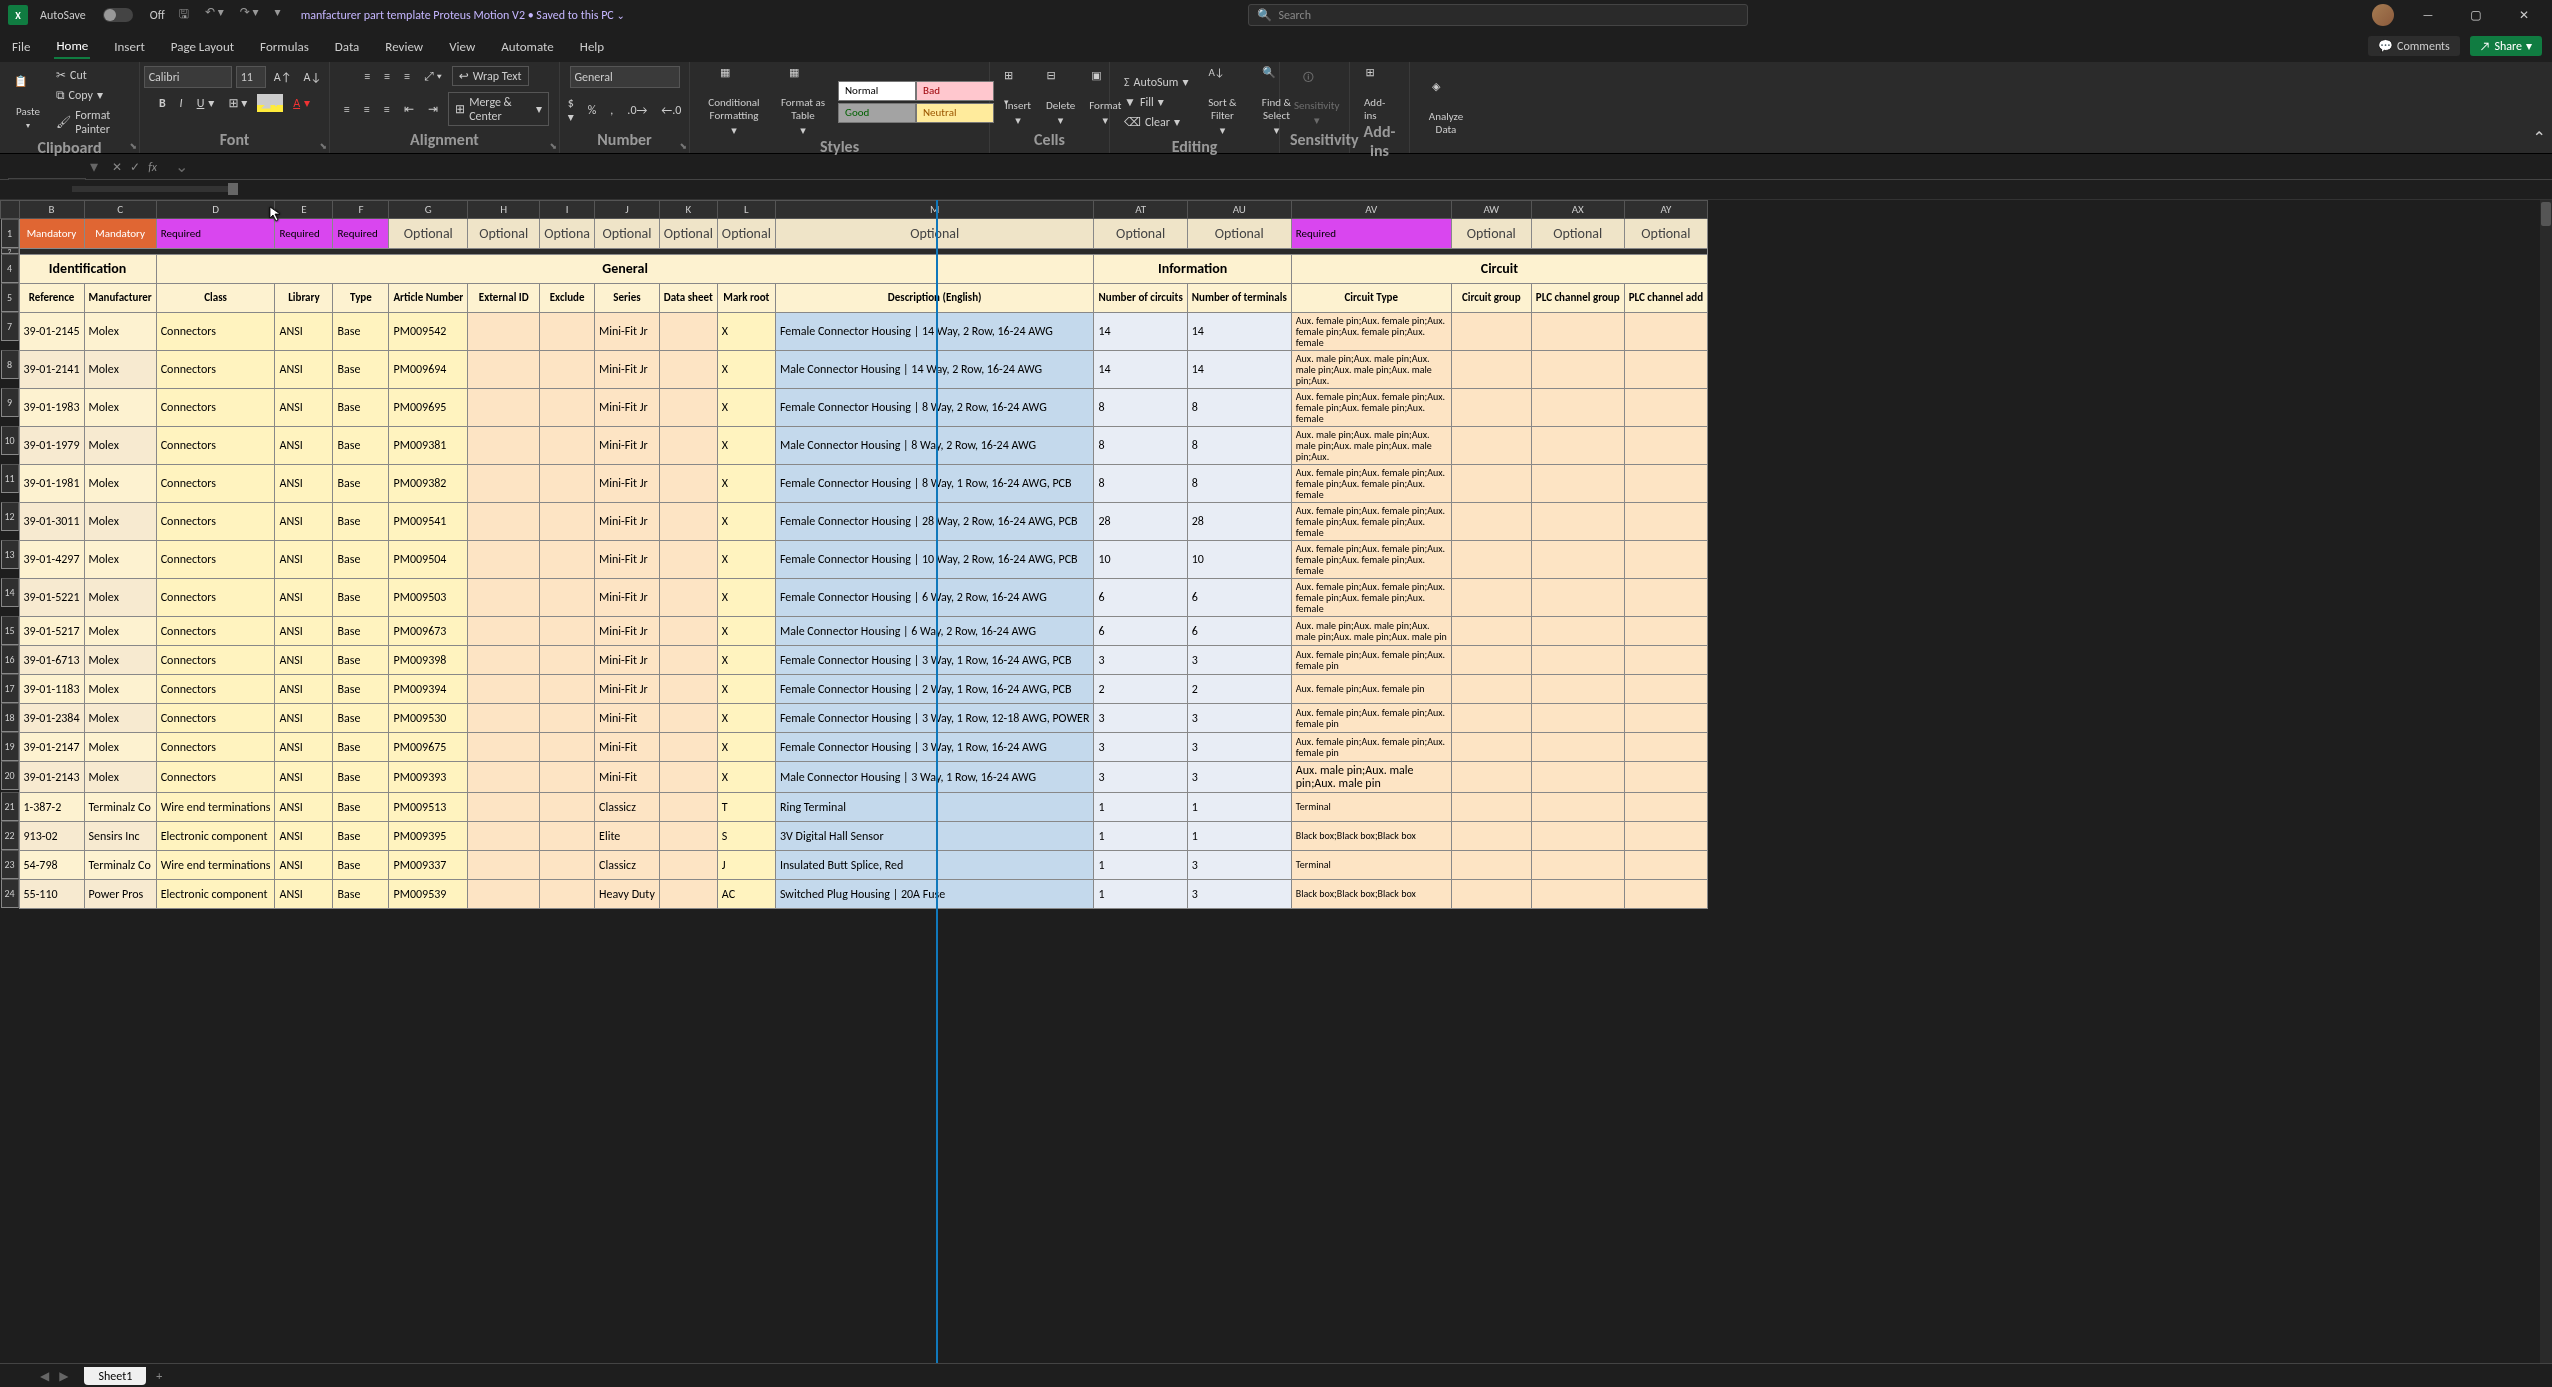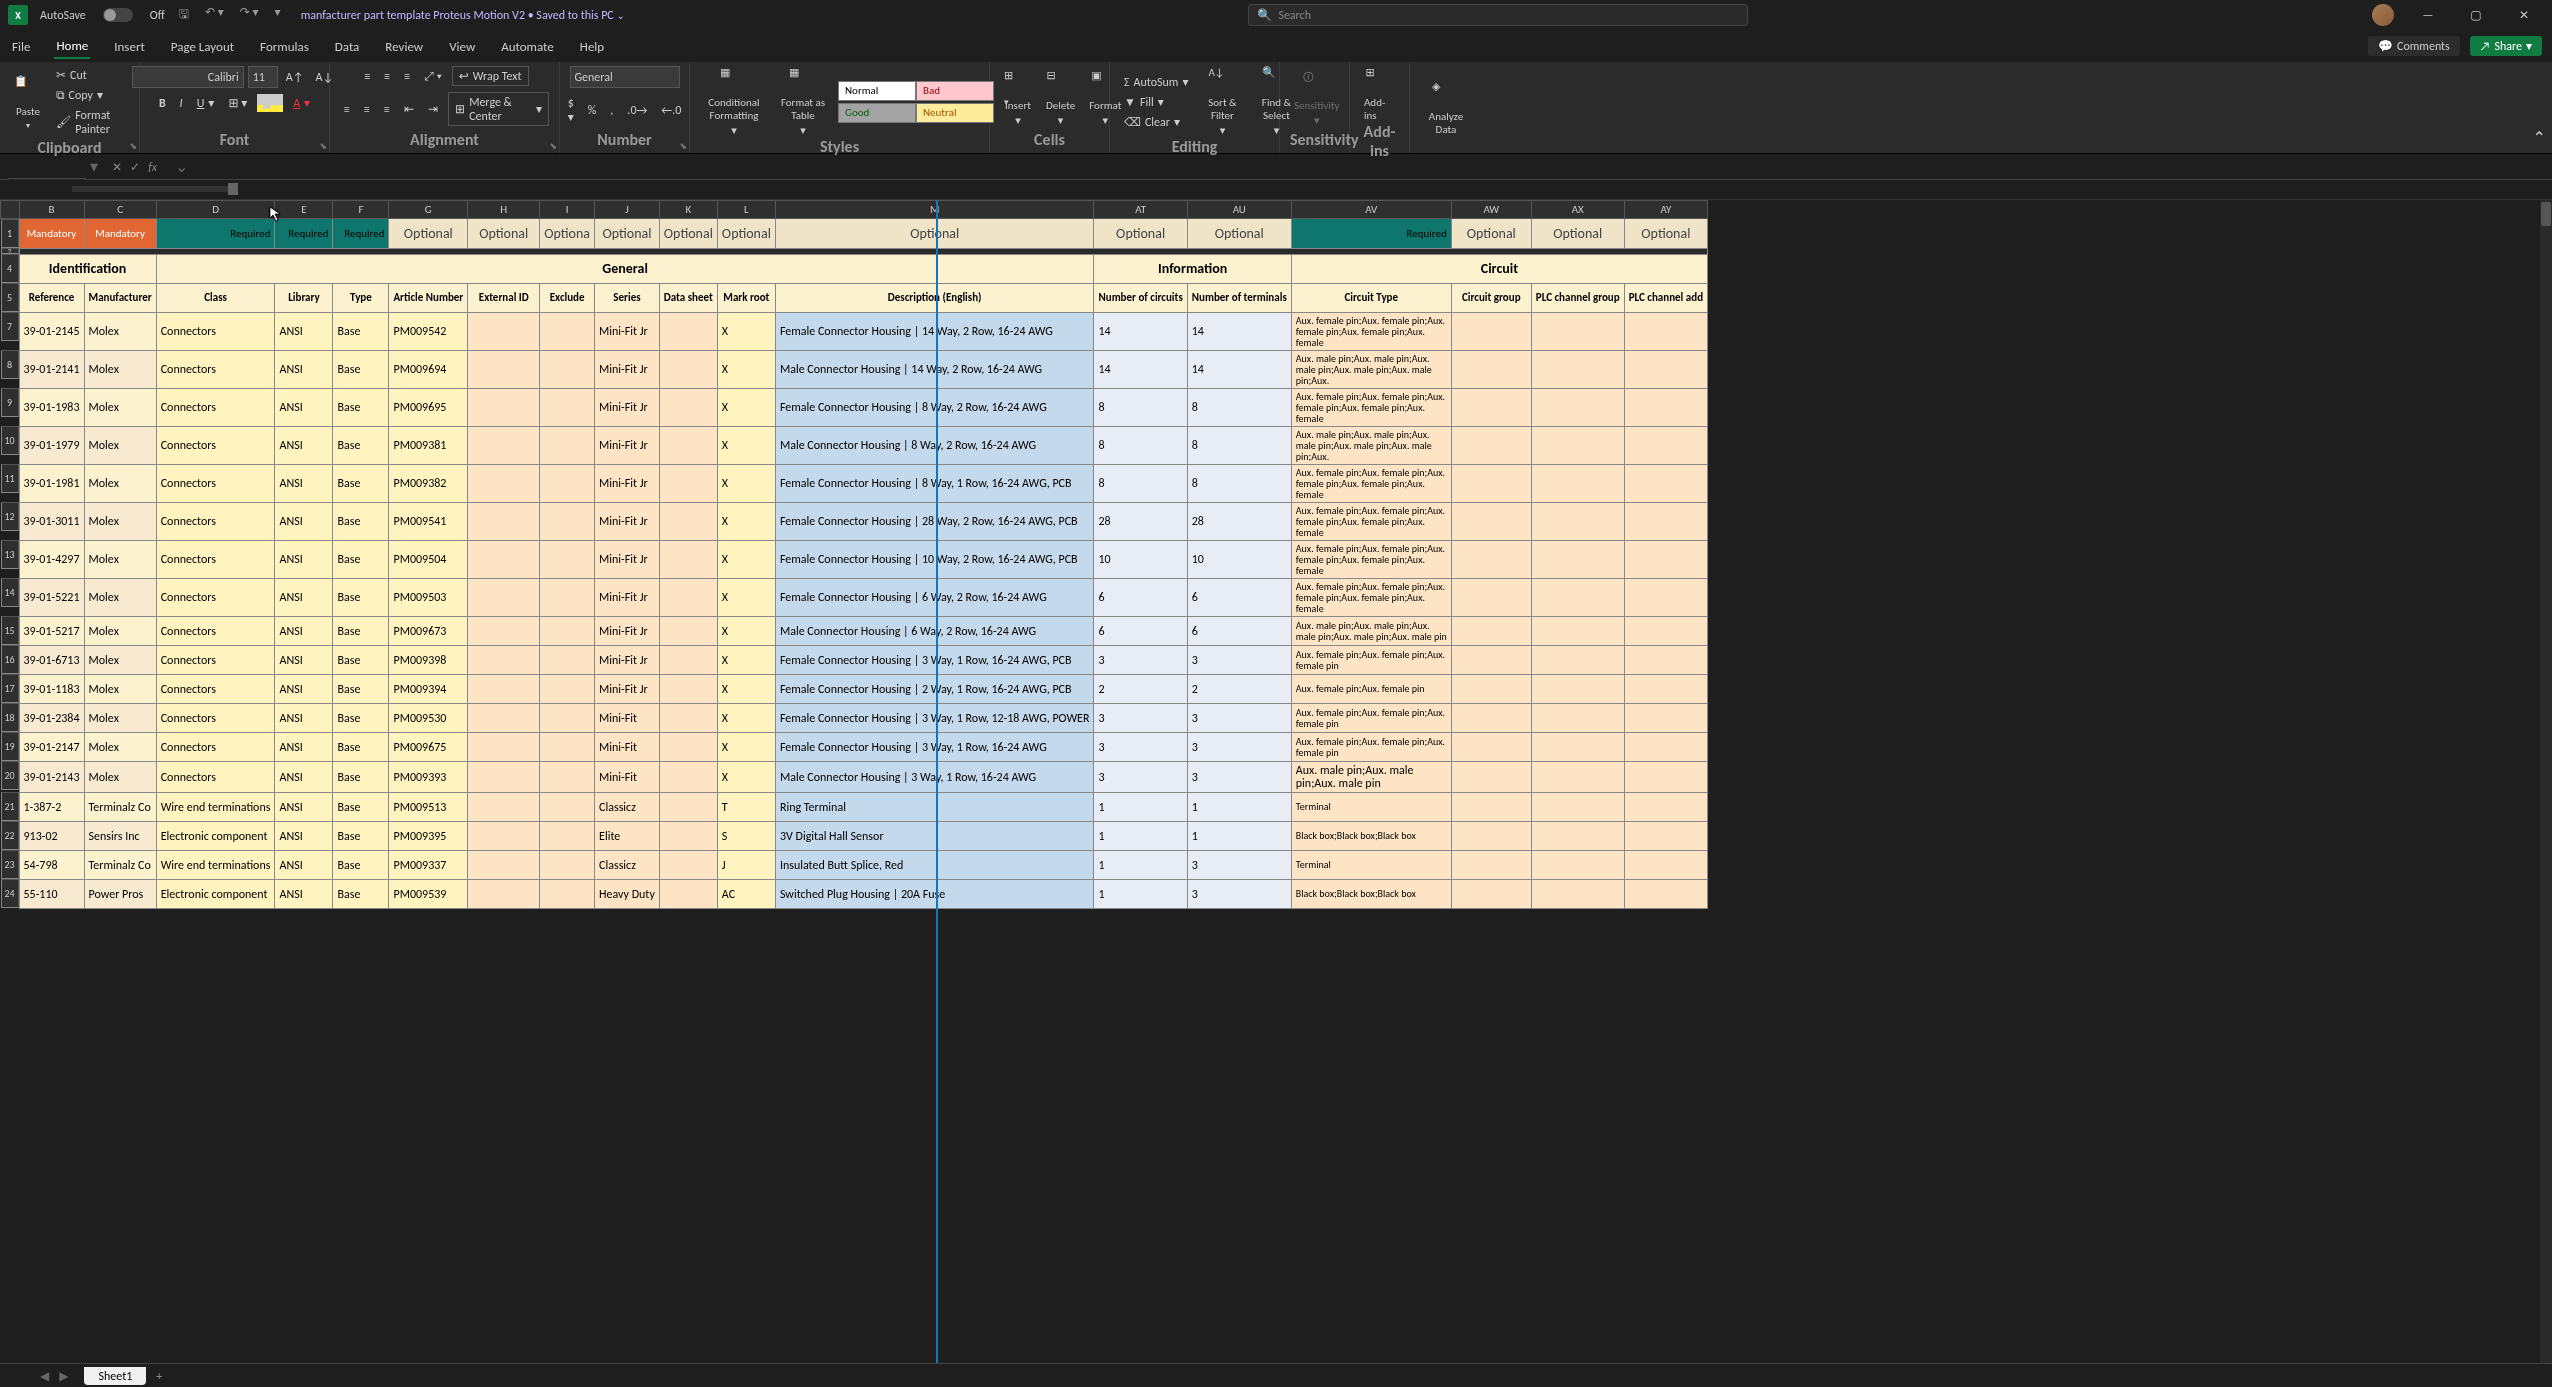--- a/index.html
+++ b/index.html
@@ -57,21 +57,21 @@
 
 .grid-wrap { display: flex; height: calc(100% - 30px - 32px - 92px - 26px - 20px - 24px); background: #1e1e1e; }
 .rowhdr { width: 18px; display:flex; align-items:center; justify-content:center; font-size:10px; color:#ccc; border-top:1px solid #555; border-right:1px solid #555; background:#2f2f2f;}
 .sheet { flex:1; overflow:hidden; position:relative;}
 table { border-collapse: collapse; table-layout: fixed; }
 th.colhdr { background:#2f2f2f; color:#ccc; font-size:11px; font-weight:normal; border:1px solid #555; height:18px;}
 td { border:1px solid #888; font-size:12px; padding:2px 4px; height:29px; overflow:hidden; white-space:nowrap; text-overflow: clip; vertical-align: middle;}
 
 
 .tag-mandatory { background:#e06633; color:#fff; text-align:center; font-size:11px;}
-.tag-required { background:#0f766e; color:#000; text-align:right; font-size:11px;}
+.tag-required { background:#d946ef; color:#000; text-align:left; font-size:11px;}
 .tag-optional { background:#efe4c8; color:#444; text-align:center; font-size:14px;}
 
 
 .section-hdr { background:#fdf2d0; color:#000; font-weight:bold; text-align:center; font-size:14px; height:22px;}
 
 
 .field-hdr { background:#fdf2d0; color:#000; text-align:center; font-size:11px; font-weight:bold; height:18px;}
 
 
 .c-ident { background:#fdf2d0; color:#000; }
@@ -155,21 +155,21 @@
         <div class="rb-btn">🖌 <span>Format Painter</span></div>
       </div>
     </div>
     <div class="ribbon-group-label">Clipboard</div>
     <span class="launcher">⬊</span>
   </div>
 
   <div class="ribbon-group" style="width:190px">
     <div class="ribbon-group-content rb-vstack" style="gap:6px">
       <div style="display:flex; gap:4px;">
-        <input class="font-select" style="width: 112px; text-align: right;" value="Calibri">
+        <input class="font-select" style="width: 88px;" value="Calibri">
         <input class="font-select" style="width: 30px;" value="11">
         <span class="rb-btn">A↑</span>
         <span class="rb-btn">A↓</span>
       </div>
       <div style="display:flex; gap:6px;">
         <span class="rb-btn">
             <b>B</b>
           </span>
         <span class="rb-btn">
             <i>I</i>

